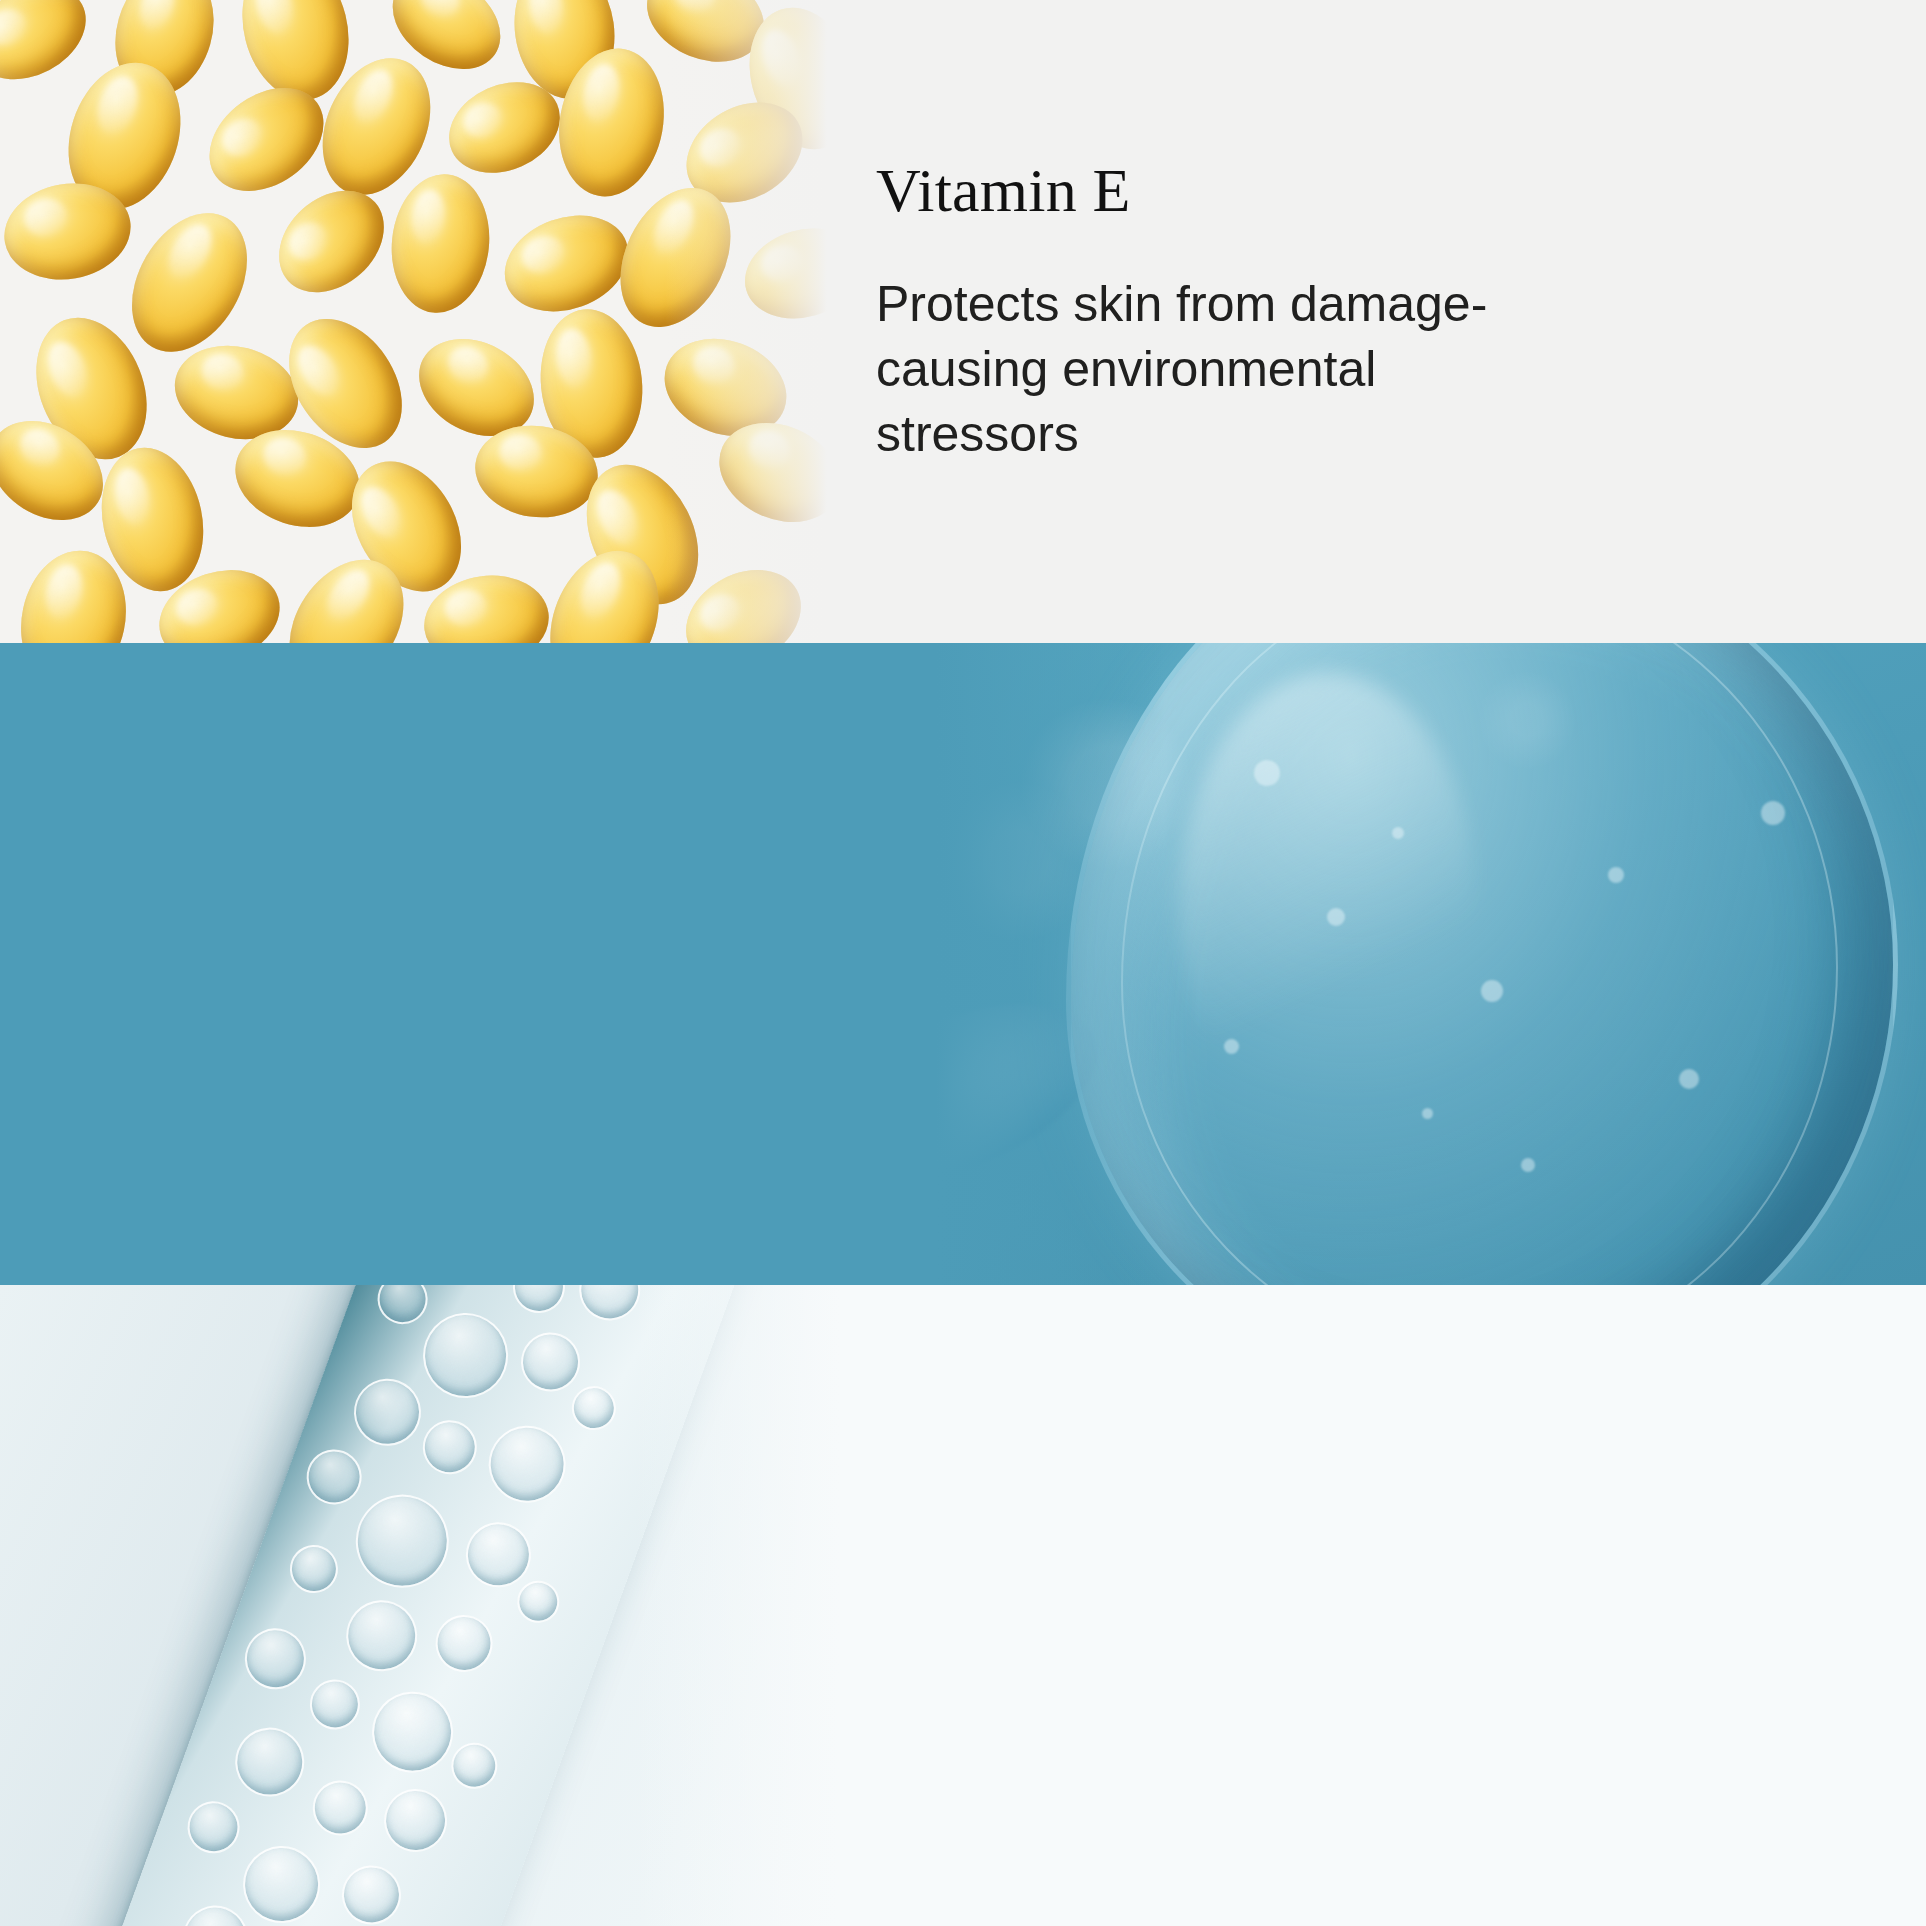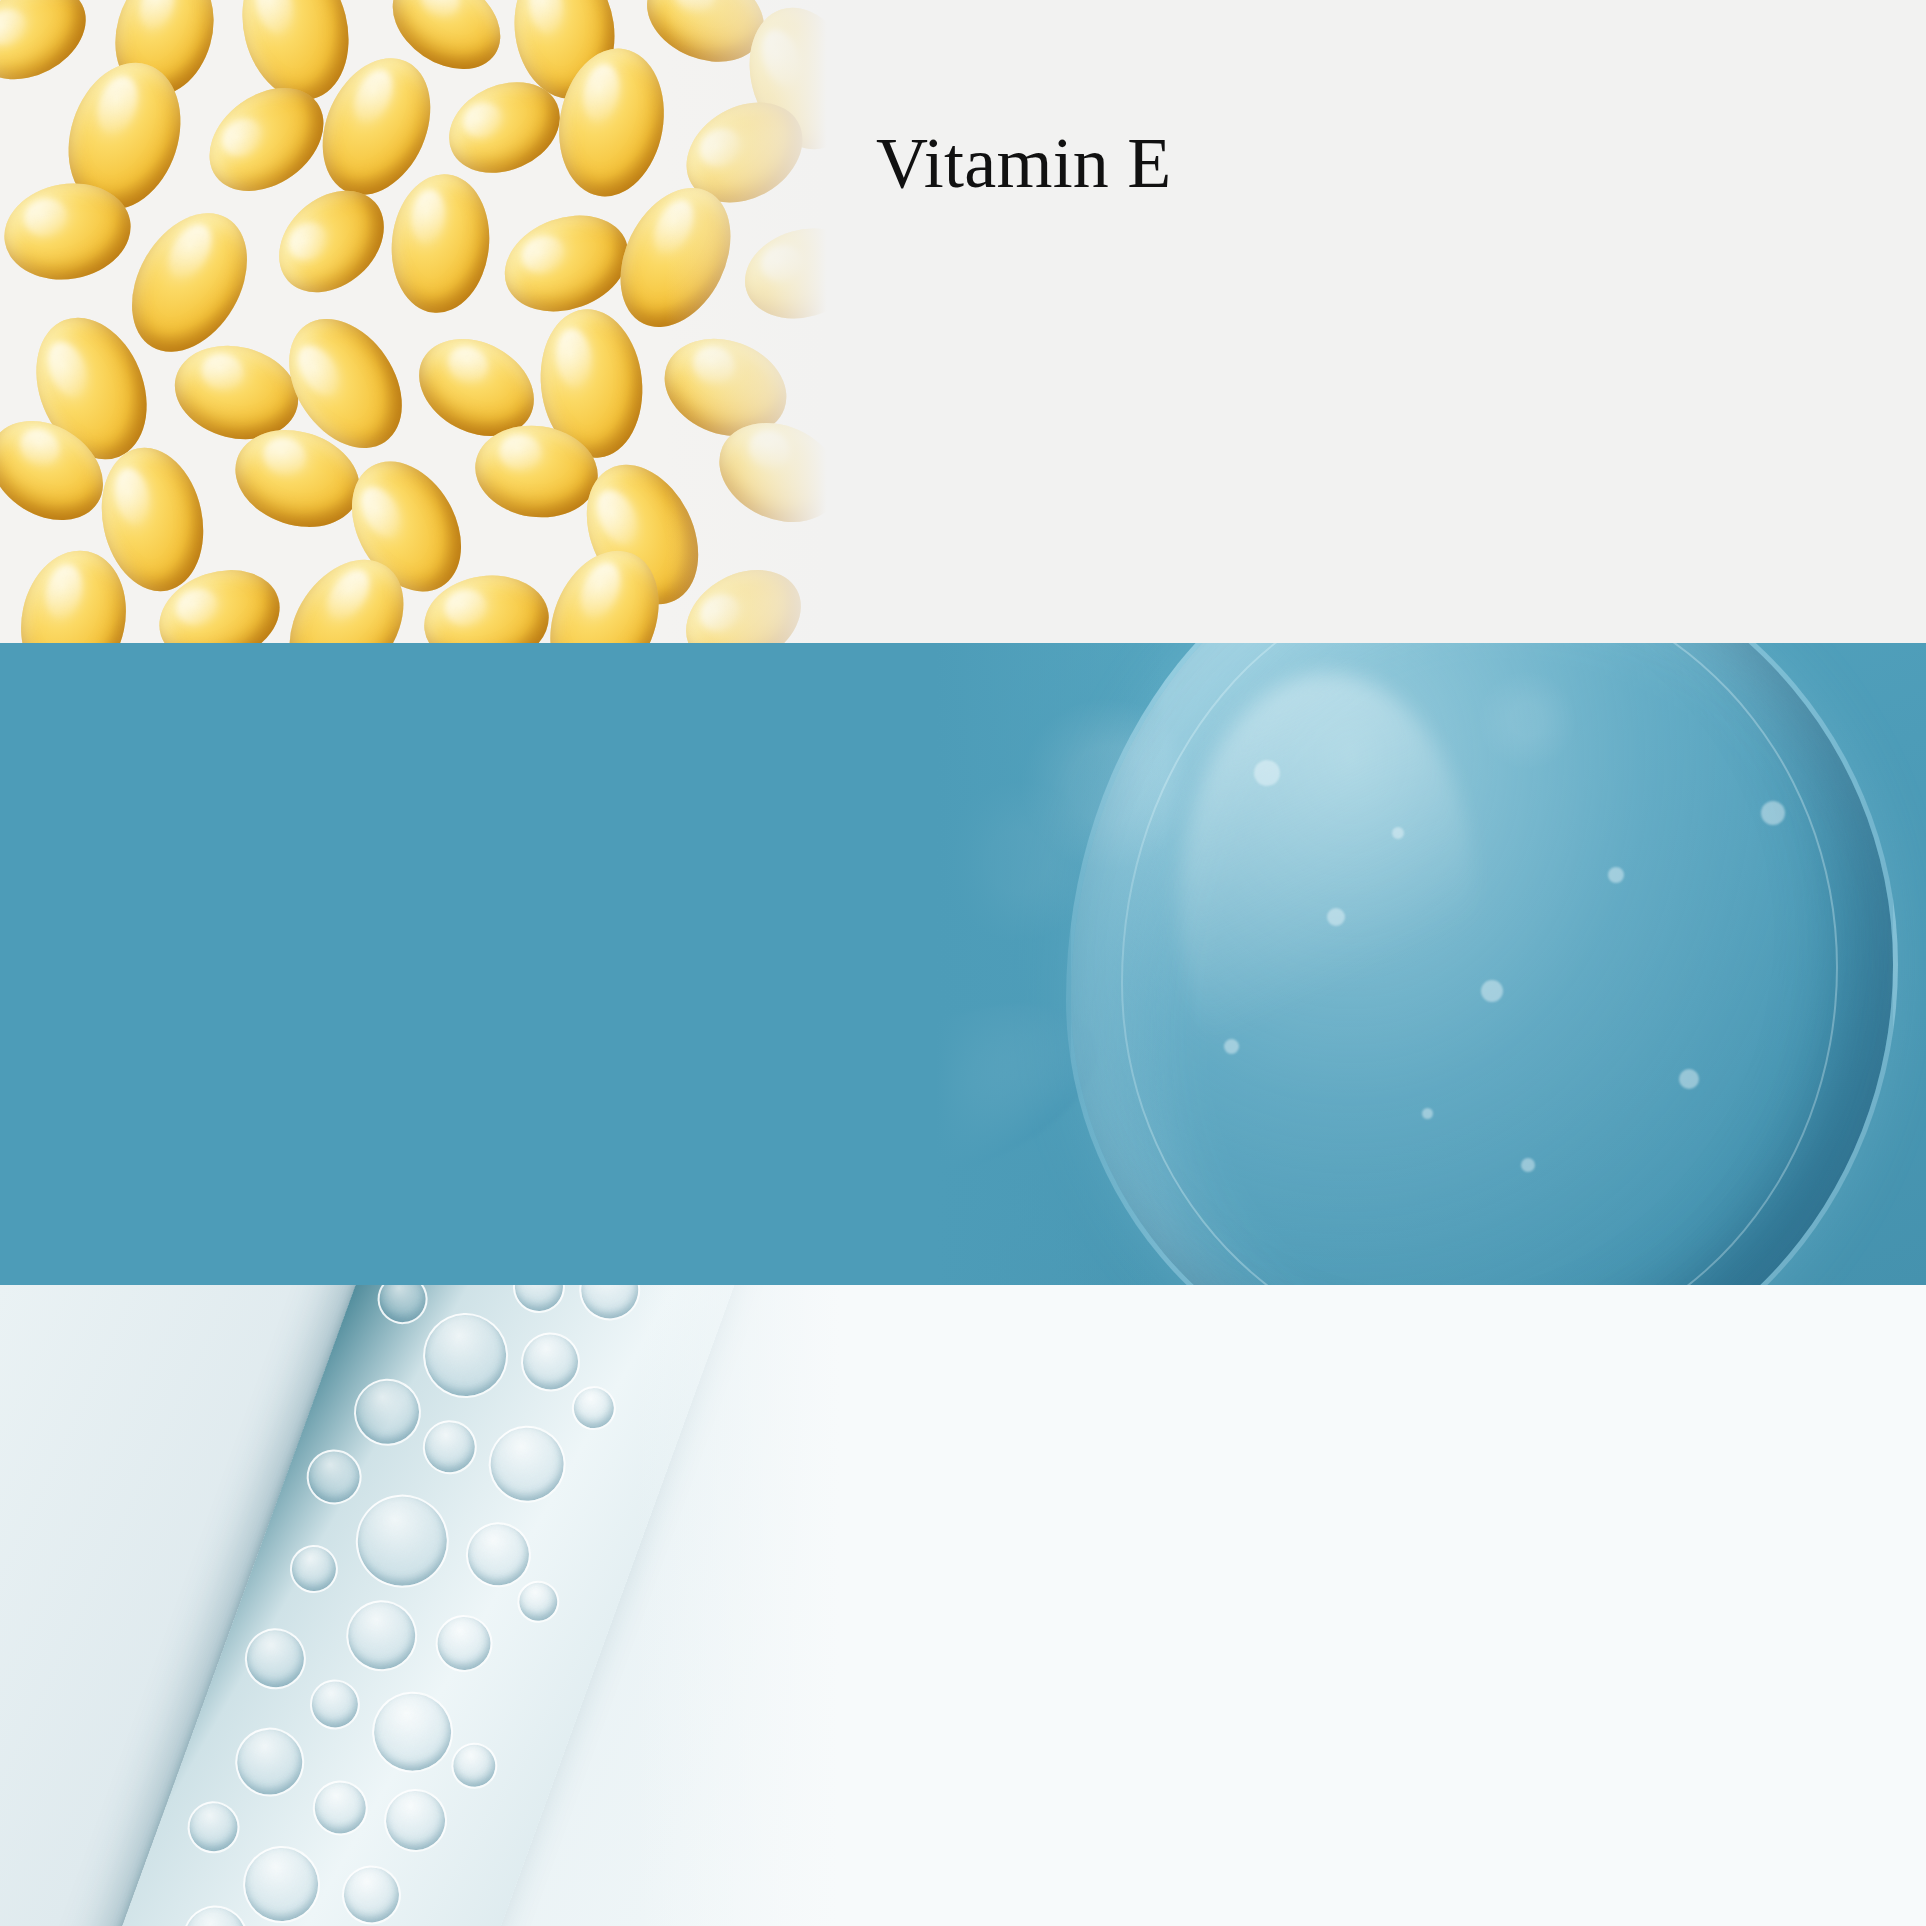--- a/index.html
+++ b/index.html
@@ -123,21 +123,21 @@
     letter-spacing:0.2px;
     margin:0;
   }
   .body{
     font-family:"Liberation Sans", sans-serif;
     font-weight:300;
     margin:0;
   }
 
   #copy-1{left:876px;top:127px;width:990px;}
-  #copy-1 .heading{font-size:72px;line-height:1.0;color:#111111;}
+  #copy-1 .heading{font-size:62px;line-height:1.0;color:#111111;margin-top:32px;}
   #copy-1 .body{font-size:50px;line-height:1.30;color:#20201f;margin-top:51px;max-width:693px;}
 </style>
 </head>
 <body>
 
 <div class="board">
 
   <section class="panel" id="panel-1">
 
     <div class="photo" id="photo-capsules">
@@ -261,20 +261,21 @@
           <i class="cap-gloss"></i>
         </div>
       <div class="capsule" style="left:683px;top:574px;width:121px;height:89px;transform:rotate(-28deg);">
           <i class="cap-gloss"></i>
         </div>
       <div class="fade"></div>
     </div>
 
     <div class="copy" id="copy-1">
       <h2 class="heading">Vitamin E</h2>
+      <p class="body">Protects skin from damage-causing environmental stressors</p>
     </div>
   </section>
 
   <section class="panel" id="panel-2">
 
     <div class="photo" id="photo-droplet">
       <div class="water"></div>
       <div class="mini"></div>
       <div class="blob"></div>
       <div class="blob-rim"></div>

